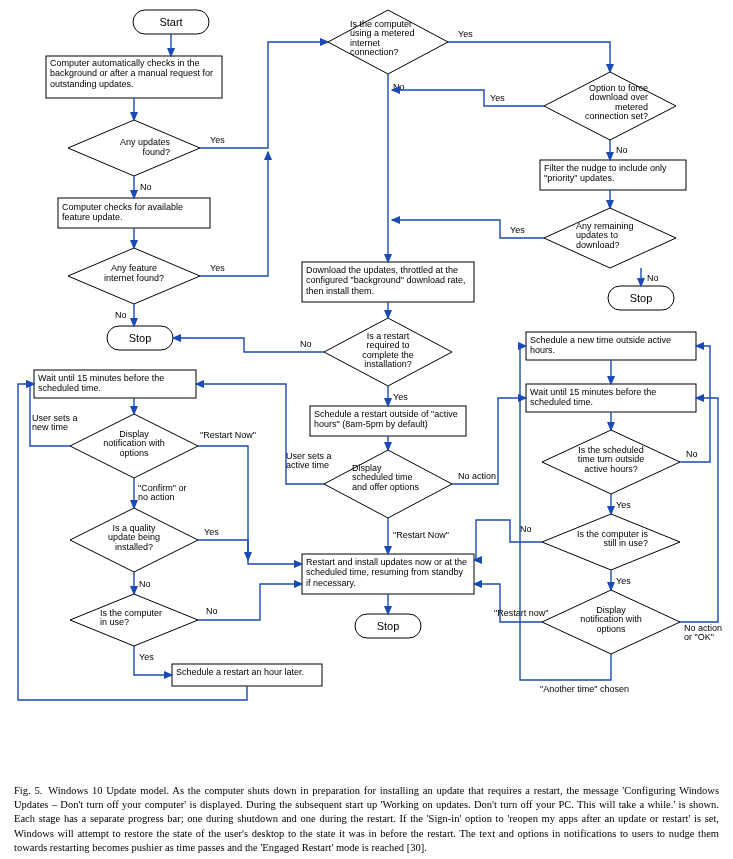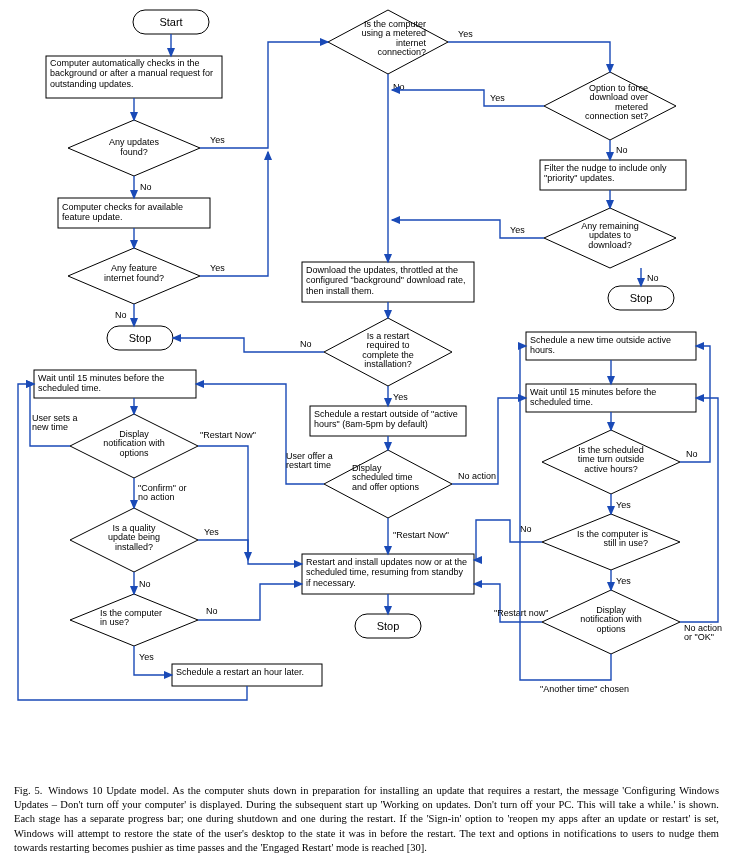--- a/index.html
+++ b/index.html
@@ -52,21 +52,21 @@
   <g>
     <rect class="box" x="46" y="56" width="176" height="42"></rect>
     <foreignObject x="50" y="58" width="168" height="38">
       <div xmlns="http://www.w3.org/1999/xhtml" style="font:9px Arial;line-height:1.15">Computer automatically checks in the background or after a manual request for outstanding updates.</div>
     </foreignObject>
   </g>
 
   <g>
     <polygon class="diamond" points="134,120 200,148 134,176 68,148"></polygon>
     <foreignObject x="98" y="138" width="72" height="24">
-      <div xmlns="http://www.w3.org/1999/xhtml" style="font:9px Arial;text-align:center;line-height:1.1">Any updates found?</div>
+      <div xmlns="http://www.w3.org/1999/xhtml" style="font:9px Arial;text-align:right;line-height:1.1">Any updates found?</div>
     </foreignObject>
   </g>
 
   <g>
     <rect class="box" x="58" y="198" width="152" height="30"></rect>
     <foreignObject x="62" y="202" width="144" height="24">
       <div xmlns="http://www.w3.org/1999/xhtml" style="font:9px Arial;line-height:1.15">Computer checks for available feature update.</div>
     </foreignObject>
   </g>
 
@@ -78,42 +78,42 @@
   </g>
 
   <g>
     <rect class="terminal" x="107" y="326" rx="12" ry="12" width="66" height="24"></rect>
     <text class="term-text" x="140" y="342" text-anchor="middle">Stop</text>
   </g>
 
   <g>
     <polygon class="diamond" points="388,10 448,42 388,74 328,42"></polygon>
     <foreignObject x="350" y="20" width="76" height="44">
-      <div xmlns="http://www.w3.org/1999/xhtml" style="font:9px Arial;text-align:right;line-height:1.05">Is the computer using a metered internet connection?</div>
+      <div xmlns="http://www.w3.org/1999/xhtml" style="font:9px Arial;text-align:left;line-height:1.05">Is the computer using a metered internet connection?</div>
     </foreignObject>
   </g>
 
   <g>
     <polygon class="diamond" points="610,72 676,106 610,140 544,106"></polygon>
     <foreignObject x="572" y="84" width="76" height="46">
       <div xmlns="http://www.w3.org/1999/xhtml" style="font:9px Arial;text-align:right;line-height:1.05">Option to force download over metered connection set?</div>
     </foreignObject>
   </g>
 
   <g>
     <rect class="box" x="540" y="160" width="146" height="30"></rect>
     <foreignObject x="544" y="163" width="138" height="26">
       <div xmlns="http://www.w3.org/1999/xhtml" style="font:9px Arial;line-height:1.15">Filter the nudge to include only "priority" updates.</div>
     </foreignObject>
   </g>
 
   <g>
     <polygon class="diamond" points="610,208 676,238 610,268 544,238"></polygon>
     <foreignObject x="576" y="222" width="68" height="34">
-      <div xmlns="http://www.w3.org/1999/xhtml" style="font:9px Arial;text-align:center;line-height:1.05">Any remaining updates to download?</div>
+      <div xmlns="http://www.w3.org/1999/xhtml" style="font:9px Arial;text-align:left;line-height:1.05">Any remaining updates to download?</div>
     </foreignObject>
   </g>
 
   <g>
     <rect class="terminal" x="608" y="286" rx="12" ry="12" width="66" height="24"></rect>
     <text class="term-text" x="641" y="302" text-anchor="middle">Stop</text>
   </g>
 
   <g>
     <rect class="box" x="302" y="262" width="172" height="40"></rect>
@@ -275,21 +275,21 @@
 
     <path class="arrow" marker-end="url(#ah)" d="M388,436 L388,450"></path>
 
     <path class="arrow" marker-end="url(#ah)" d="M388,518 L388,554"></path>
     <text class="edge-label" x="393" y="538">"Restart Now"</text>
 
     <path class="arrow" marker-end="url(#ah)" d="M452,484 L498,484 L498,398 L526,398"></path>
     <text class="edge-label" x="458" y="479">No action</text>
 
     <path class="arrow" marker-end="url(#ah)" d="M324,484 L286,484 L286,384 L196,384"></path>
-    <foreignObject x="286" y="452" width="50" height="24"><div xmlns="http://www.w3.org/1999/xhtml" style="font:9px Arial;line-height:1.05">User offer a restart time</div></foreignObject>
+    <foreignObject x="286" y="452" width="50" height="24"><div xmlns="http://www.w3.org/1999/xhtml" style="font:9px Arial;line-height:1.05">User sets a active time</div></foreignObject>
 
     <path class="arrow" marker-end="url(#ah)" d="M388,594 L388,614"></path>
 
     <path class="arrow" marker-end="url(#ah)" d="M134,398 L134,414"></path>
 
     <path class="arrow" marker-end="url(#ah)" d="M198,446 L248,446 L248,564 L302,564"></path>
     <text class="edge-label" x="200" y="438">"Restart Now"</text>
 
     <path class="arrow" marker-end="url(#ah)" d="M134,478 L134,508"></path>
     <foreignObject x="138" y="484" width="60" height="22"><div xmlns="http://www.w3.org/1999/xhtml" style="font:9px Arial;line-height:1.05">"Confirm" or no action</div></foreignObject>

